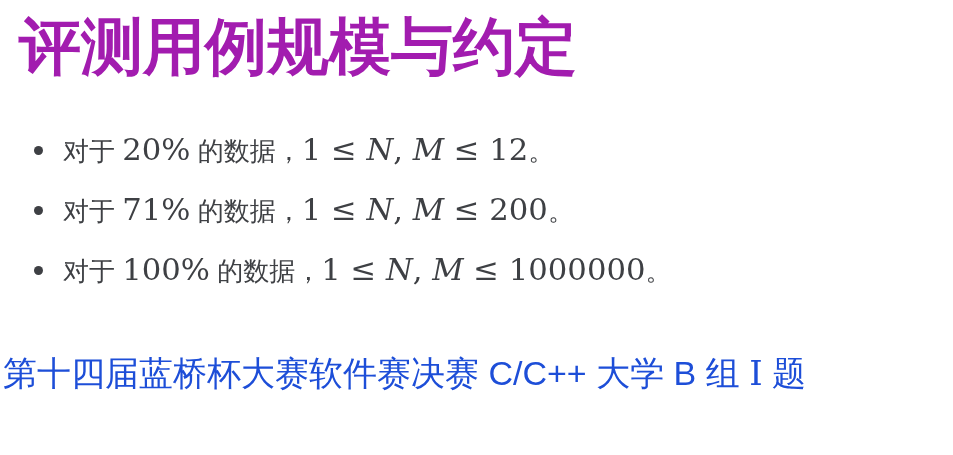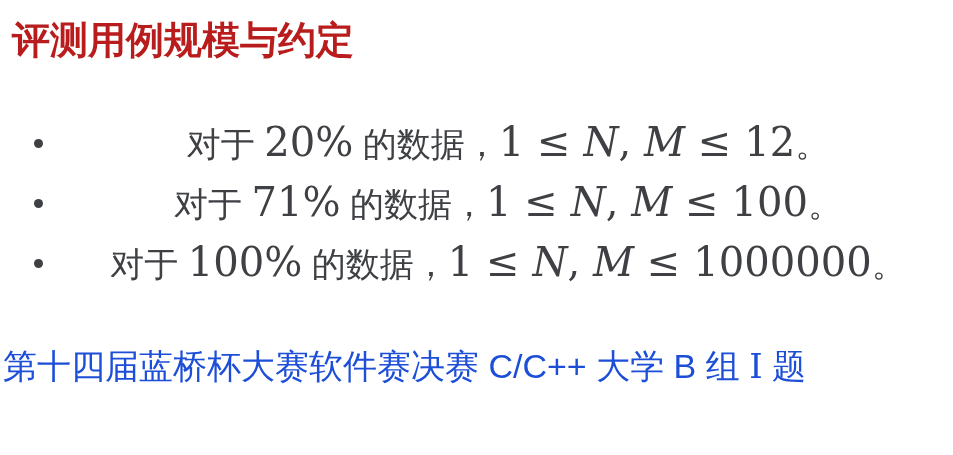--- a/index.html
+++ b/index.html
@@ -8,41 +8,40 @@
   }
   body {
     width: 953px; height: 455px;
     overflow: hidden;
     font-family: "Liberation Sans", sans-serif;
   }
   .page {
     padding: 6px 0 0 3px;
   }
   .title {
-    margin: 9px;
-    font-size: 38px;
+    margin: 16px;
+    font-size: 62px;
     line-height: 50px;
     font-weight: 700;
-    color: #b91c1c;
+    color: #a21caf;
     font-family: "Liberation Sans", sans-serif;
   }
   ul.constraints {
     list-style: none;
     margin: 56px 0 0 0;
     padding: 0;
   }
   ul.constraints li {
     position: relative;
     padding-left: 60px;
     margin-bottom: 14px;
-    font-size: 34px;
+    font-size: 26px;
     line-height: 46px;
     color: #3e4044;
     white-space: nowrap;
-    text-align: center;
   }
   .dot {
     position: absolute;
     left: 31px; top: 18px;
     width: 9px; height: 9px;
     border-radius: 50%;
     background: #3e4044;
     display: inline-block;
   }
   .math {
@@ -72,21 +71,21 @@
 
   <h2 class="title">评测用例规模与约定</h2>
 
   <ul class="constraints">
 
     <li>
       <span class="dot"></span><span>对于 </span><span class="math">20%</span><span> 的数据，</span><span class="math"><span>1 ≤ </span><span class="mvar">N</span><span>, </span><span class="mvar">M</span><span> ≤ 12</span></span><span>。</span>
     </li>
 
     <li>
-      <span class="dot"></span><span>对于 </span><span class="math">71%</span><span> 的数据，</span><span class="math"><span>1 ≤ </span><span class="mvar">N</span><span>, </span><span class="mvar">M</span><span> ≤ 100</span></span><span>。</span>
+      <span class="dot"></span><span>对于 </span><span class="math">71%</span><span> 的数据，</span><span class="math"><span>1 ≤ </span><span class="mvar">N</span><span>, </span><span class="mvar">M</span><span> ≤ 200</span></span><span>。</span>
     </li>
 
 
     <li>
       <span class="dot"></span><span>对于 </span><span class="math">100%</span><span> 的数据，</span><span class="math"><span>1 ≤ </span><span class="mvar">N</span><span>, </span><span class="mvar">M</span><span> ≤ 1000000</span></span><span>。</span>
     </li>
 
   </ul>
 
   <p class="footer-note"><span>第十四届蓝桥杯大赛软件赛决赛 C/C++ 大学 B 组 </span><span class="serif-letter">I</span><span> 题</span></p>

